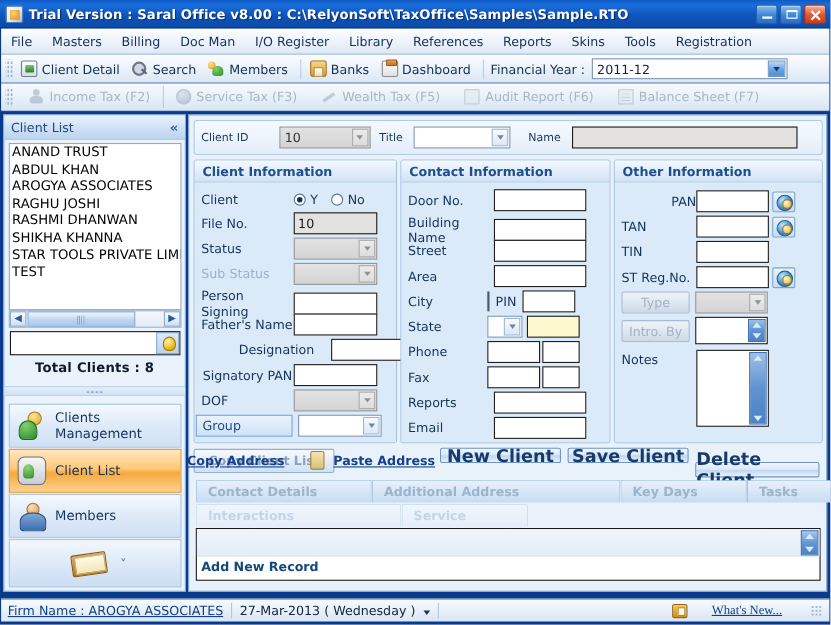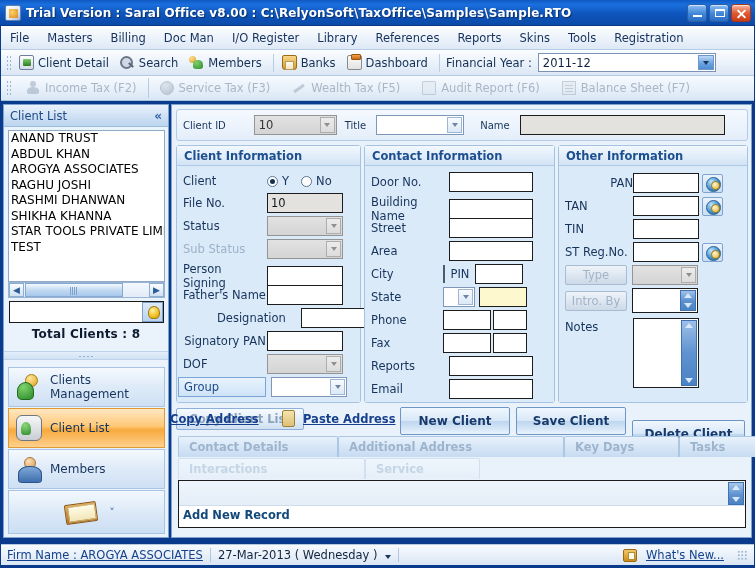--- a/index.html
+++ b/index.html
@@ -305,25 +305,25 @@
   
   .linkbtn{ color:#16408d; font-size:11.5px; font-weight:bold; text-decoration:underline;
     white-space:nowrap; }
   .ovbtn{
     position:absolute; background:linear-gradient(to bottom,#f6fafe,#e2edf9 55%,#cfe0f2);
     border:1px solid #8fb0d6; border-radius:2px; display:flex; align-items:center;
     justify-content:center; color:#8ba2bd; font-size:11.5px; font-weight:bold;
     overflow:hidden;
   }
   .abtn{
-    position:absolute; height:28px;
+    position:absolute; height:14px;
     background:linear-gradient(to bottom,#f0f7fe,#d9e8f8 48%,#bed6ef 52%,#e8f2fc);
     border:1px solid #6d96c6; border-radius:2px;
     display:flex; align-items:center; justify-content:center;
-    font-size:12px; font-weight:bold; color:#173a6b;
+    font-size:16px; font-weight:bold; color:#173a6b;
   }
 
   .tabrow{ position:absolute; display:flex; }
   .ftab{
     height:21px; background:linear-gradient(to bottom,#e8f1fb,#d5e5f6 55%,#c6dbf1);
     border:1px solid #aac7e4; border-bottom:none; border-radius:2px 2px 0 0;
     display:flex; align-items:center; padding:0 10px;
     font-size:11.5px; font-weight:bold; color:#9db4cd; white-space:nowrap;
   }
   .ftab.pale{ background:linear-gradient(to bottom,#eef5fc,#e6eff9); color:#c4d5e6;
@@ -346,21 +346,21 @@
   .statusbar{
     position:absolute; left:1px; top:544px; width:753px; height:21px;
     background:linear-gradient(to bottom,#f7fbff,#e7eff9 55%,#d9e6f4);
     border-top:1px solid #b5cae1; display:flex; align-items:center;
   }
   .sb-firm{ color:#13408c; font-size:11.5px; text-decoration:underline; padding-left:6px;
     white-space:nowrap; }
   .sb-sep{ width:1px; height:14px; background:#b2c7de; margin:0 7px; }
   .sb-date{ font-size:11.5px; color:#12243c; white-space:nowrap; }
   .sb-datecaret{ margin-left:7px; }
-  .sb-right{ margin-left:auto; display:flex; align-items:center; gap:9px; padding-right:5px; }
+  .sb-right{ margin-left:auto; display:flex; align-items:center; gap:22px; padding-right:5px;font-family:Liberation Serif, serif; }
   .sb-newico{ width:14px; height:13px; background:linear-gradient(to bottom,#f2c868,#cf8d18);
     border:1px solid #9a6a12; border-radius:2px; position:relative; }
   .sb-newico:after{ content:""; position:absolute; left:4px; top:2px; width:5px; height:6px;
     background:#fffbe8; border:1px solid #b08e38; }
   .sb-new{ color:#13408c; font-size:11.5px; text-decoration:underline; }
   .sb-grip{ width:10px; height:10px; margin-left:4px; margin-right:2px;
     background-image:radial-gradient(#9fb6d2 40%,transparent 41%);
     background-size:3.5px 3.5px; }
 </style>
 </head>

